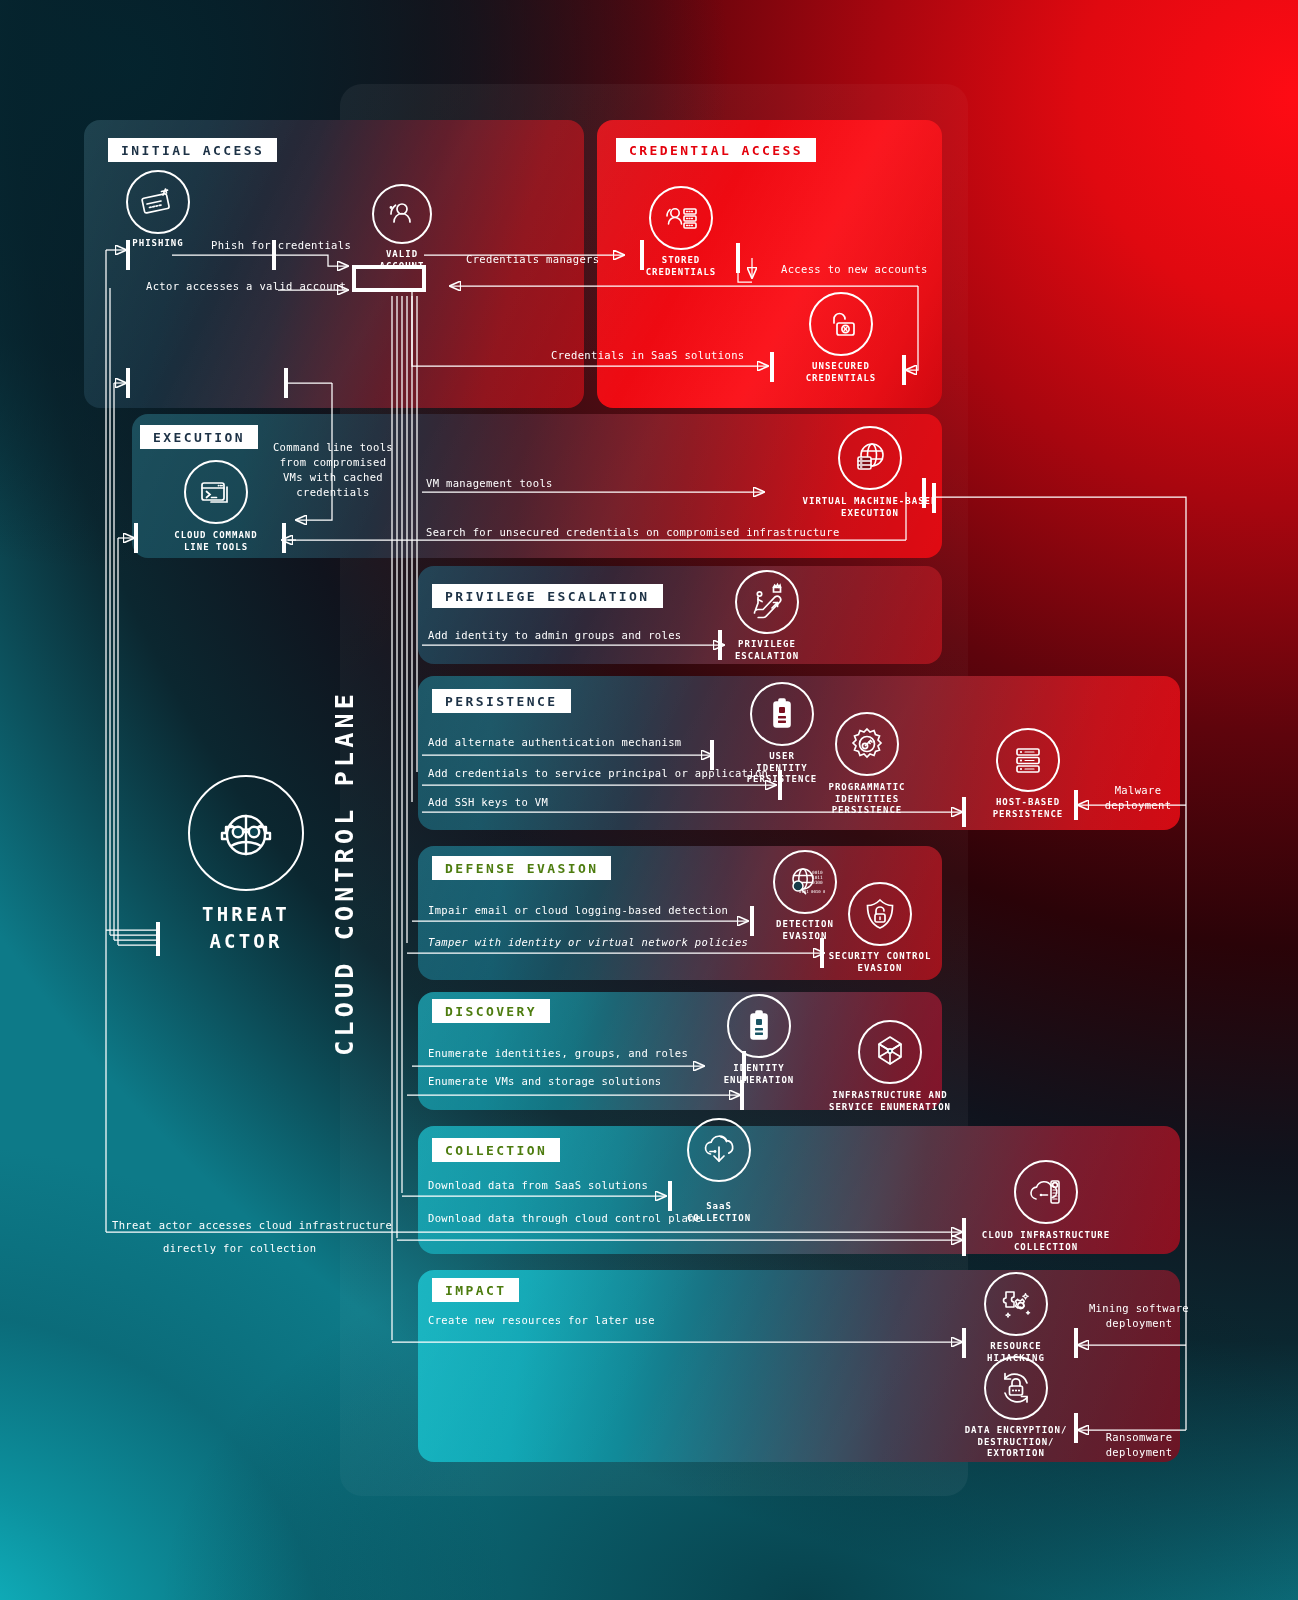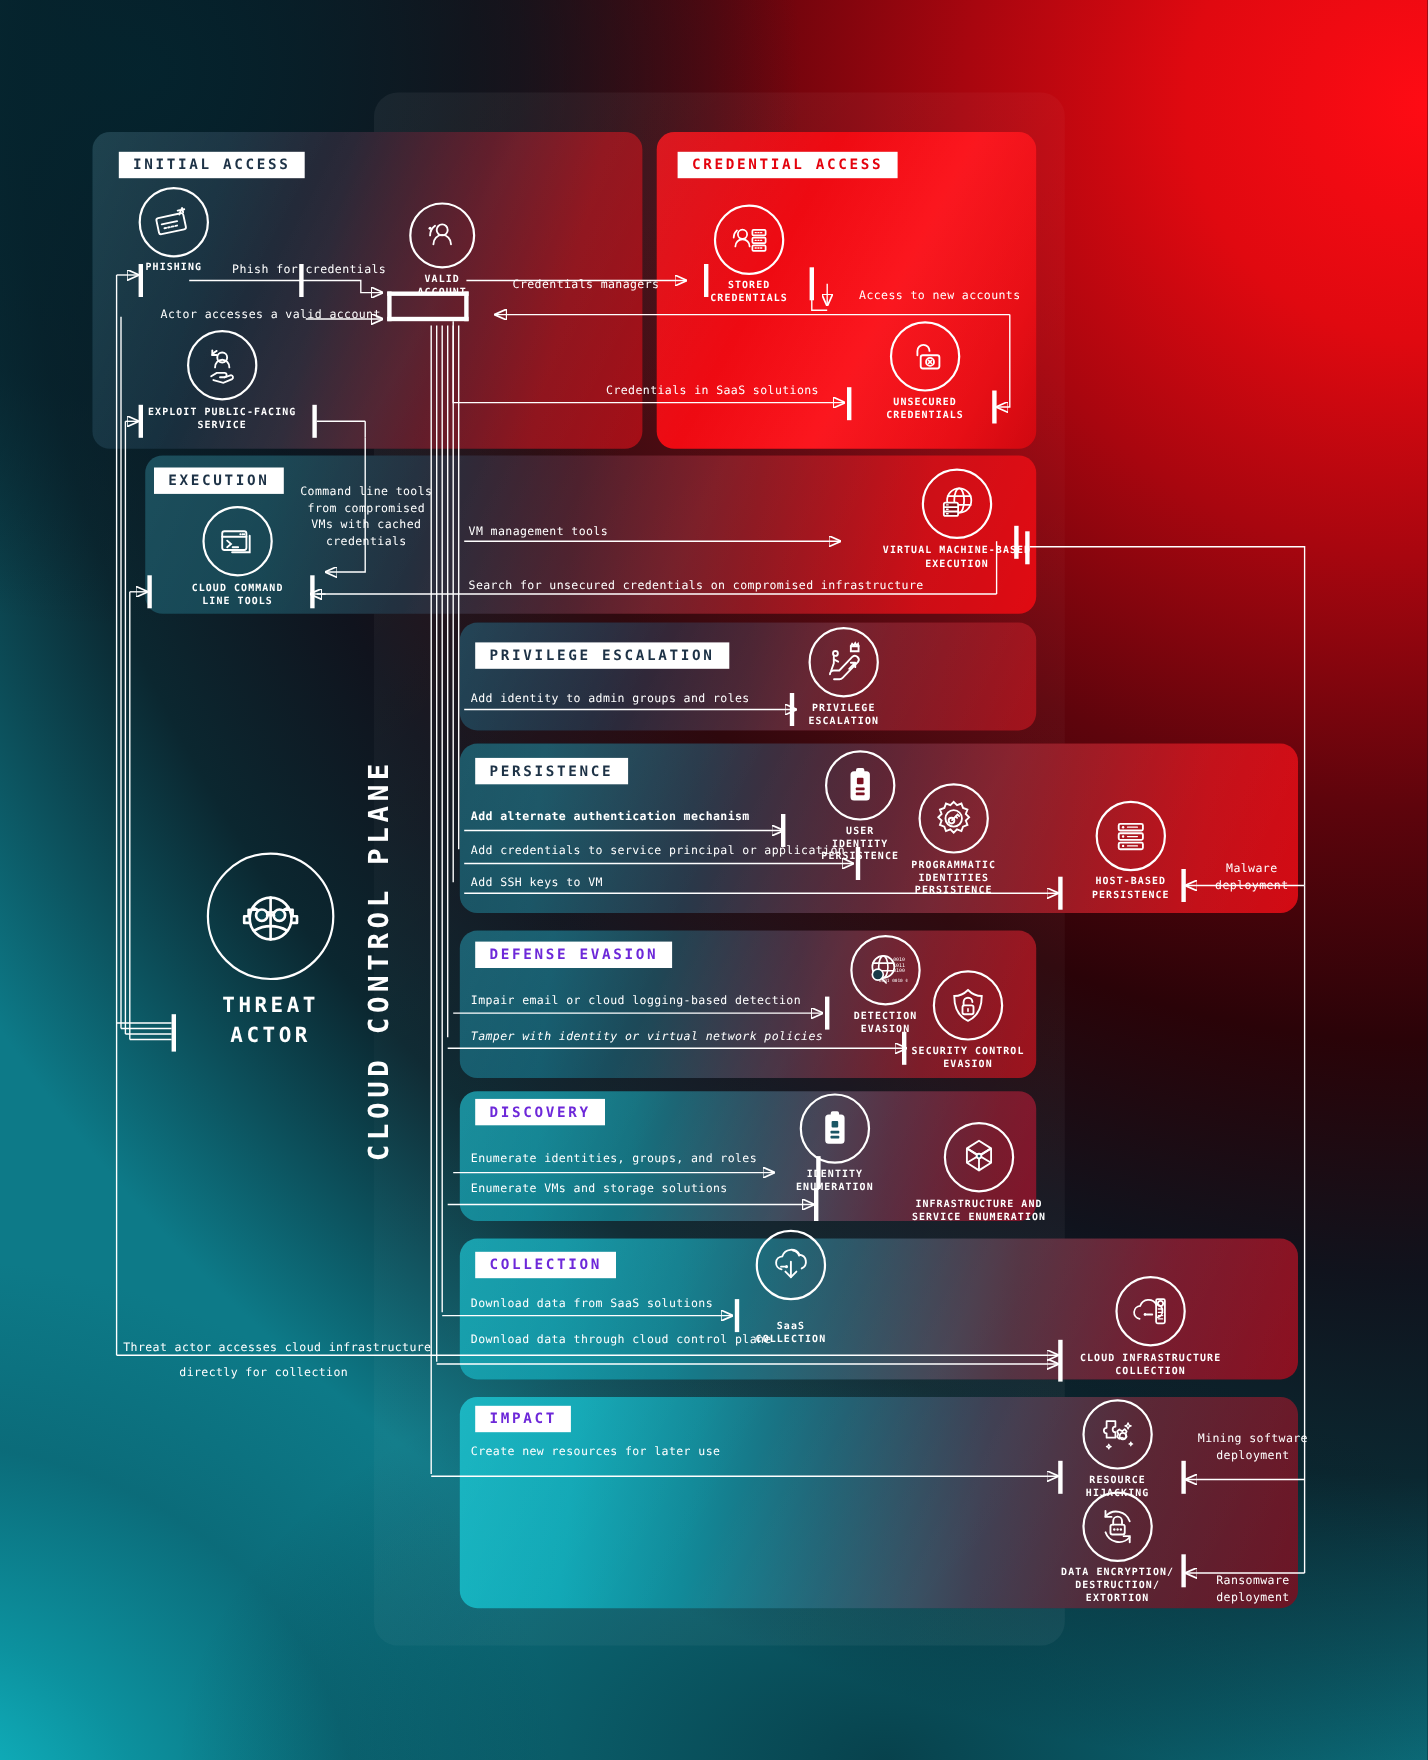--- a/index.html
+++ b/index.html
@@ -50,21 +50,21 @@
     background: #ffffff;
     padding: 6px 13px 5px 13px;
     font-size: 13px;
     letter-spacing: 2.4px;
     font-weight: 700;
     white-space: nowrap;
     line-height: 1;
   }
   .chip.navy { color: #1d3246; }
   .chip.red  { color: #e4020d; }
-  .chip.teal { color: #6d28d9; }
+  .chip.teal { color: #4d7c0f; }
 
   
   .node { position: absolute; text-align: center; }
   .node .ring {
     width: 64px; height: 64px; border: 2.2px solid #ffffff; border-radius: 50%;
     margin: 0 auto; display: flex; align-items: center; justify-content: center;
   }
   .node .ring.big { width: 116px; height: 116px; border-width: 2.6px; }
   .node .ring svg { display: block; }
   .node .nlabel {
@@ -275,34 +275,20 @@
       <svg width="40" height="40" viewBox="0 0 40 40" stroke="#fff" stroke-width="1.7" fill="none" stroke-linecap="round">
         <rect x="5" y="14" width="25" height="15" rx="2" transform="rotate(-12 17 21)"></rect>
         <path d="M9 22 l14 -3"></path>
         <path d="M11.5 25.5 l1.6 -.35 M14.8 24.8 l1.6 -.35 M18.1 24.1 l1.6 -.35 M21.4 23.4 l1.6 -.35"></path>
         <path d="M25 13 l2 -5 M23.5 9.5 l6 -1.3 M27.5 7 l1 4"></path>
       </svg>
     </div>
     <div class="nlabel" style="margin-top:4px;">PHISHING</div>
   </div>
 
-  <div class="node" style="left:128px; top:300px; width:148px;">
-    <div class="ring">
-      <svg width="40" height="40" viewBox="0 0 40 40" stroke="#fff" stroke-width="1.7" fill="none" stroke-linecap="round">
-        <circle cx="20" cy="13" r="4.5"></circle>
-        <path d="M13.5 22 a6.5 7 0 0 1 13 0"></path>
-        <path d="M11 10.5 a9.5 9.5 0 0 1 4 -3.5"></path>
-        <path d="M11 6.5 l0 4.2 l4 0"></path>
-        <path d="M10 30 l5 -3 l7 0 a2 2 0 0 1 0 4 l-4 0"></path>
-        <path d="M22 31 l6 -2 a2 2 0 0 1 1 3.6 l-8 3.4 l-9 -2.5"></path>
-      </svg>
-    </div>
-    <div class="nlabel" style="margin-top:6px;">EXPLOIT PUBLIC-FACING
-SERVICE</div>
-  </div>
 
   <div class="node" style="left:352px; top:184px; width:100px;">
     <div class="ring" style="width:60px;height:60px;">
       <svg width="40" height="40" viewBox="0 0 40 40" stroke="#fff" stroke-width="1.7" fill="none" stroke-linecap="round">
         <circle cx="20" cy="15" r="5"></circle>
         <path d="M12 28 a8 8.5 0 0 1 16 0"></path>
         <path d="M9 20 a11 11 0 0 1 4.5 -8.8"></path>
         <circle cx="9" cy="13.5" r="1.4" fill="#fff" stroke="none"></circle>
       </svg>
     </div>
@@ -581,21 +567,21 @@
   <div class="edge-label" style="left:466px; top:252px;">Credentials managers</div>
   <div class="edge-label" style="left:781px; top:262px;">Access to new accounts</div>
   <div class="edge-label" style="left:551px; top:348px;">Credentials in SaaS solutions</div>
   <div class="edge-label ctr" style="left:259px; top:440px; width:148px;">Command line tools
 from compromised
 VMs with cached
 credentials</div>
   <div class="edge-label" style="left:426px; top:476px;">VM management tools</div>
   <div class="edge-label" style="left:426px; top:525px;">Search for unsecured credentials on compromised infrastructure</div>
   <div class="edge-label" style="left:428px; top:628px;">Add identity to admin groups and roles</div>
-  <div class="edge-label" style="left:428px; top:735px;font-weight:bold;">Add alternate authentication mechanism</div>
+  <div class="edge-label" style="left:428px; top:735px;">Add alternate authentication mechanism</div>
   <div class="edge-label" style="left:428px; top:766px;">Add credentials to service principal or application</div>
   <div class="edge-label" style="left:428px; top:795px;">Add SSH keys to VM</div>
   <div class="edge-label ctr" style="left:1090px; top:783px; width:96px;">Malware
 deployment</div>
   <div class="edge-label" style="left:428px; top:903px;">Impair email or cloud logging-based detection</div>
   <div class="edge-label" style="left:428px; top:935px;font-style:italic;">Tamper with identity or virtual network policies</div>
   <div class="edge-label" style="left:428px; top:1046px;">Enumerate identities, groups, and roles</div>
   <div class="edge-label" style="left:428px; top:1074px;">Enumerate VMs and storage solutions</div>
   <div class="edge-label" style="left:428px; top:1178px;">Download data from SaaS solutions</div>
   <div class="edge-label" style="left:428px; top:1211px;">Download data through cloud control plane</div>

